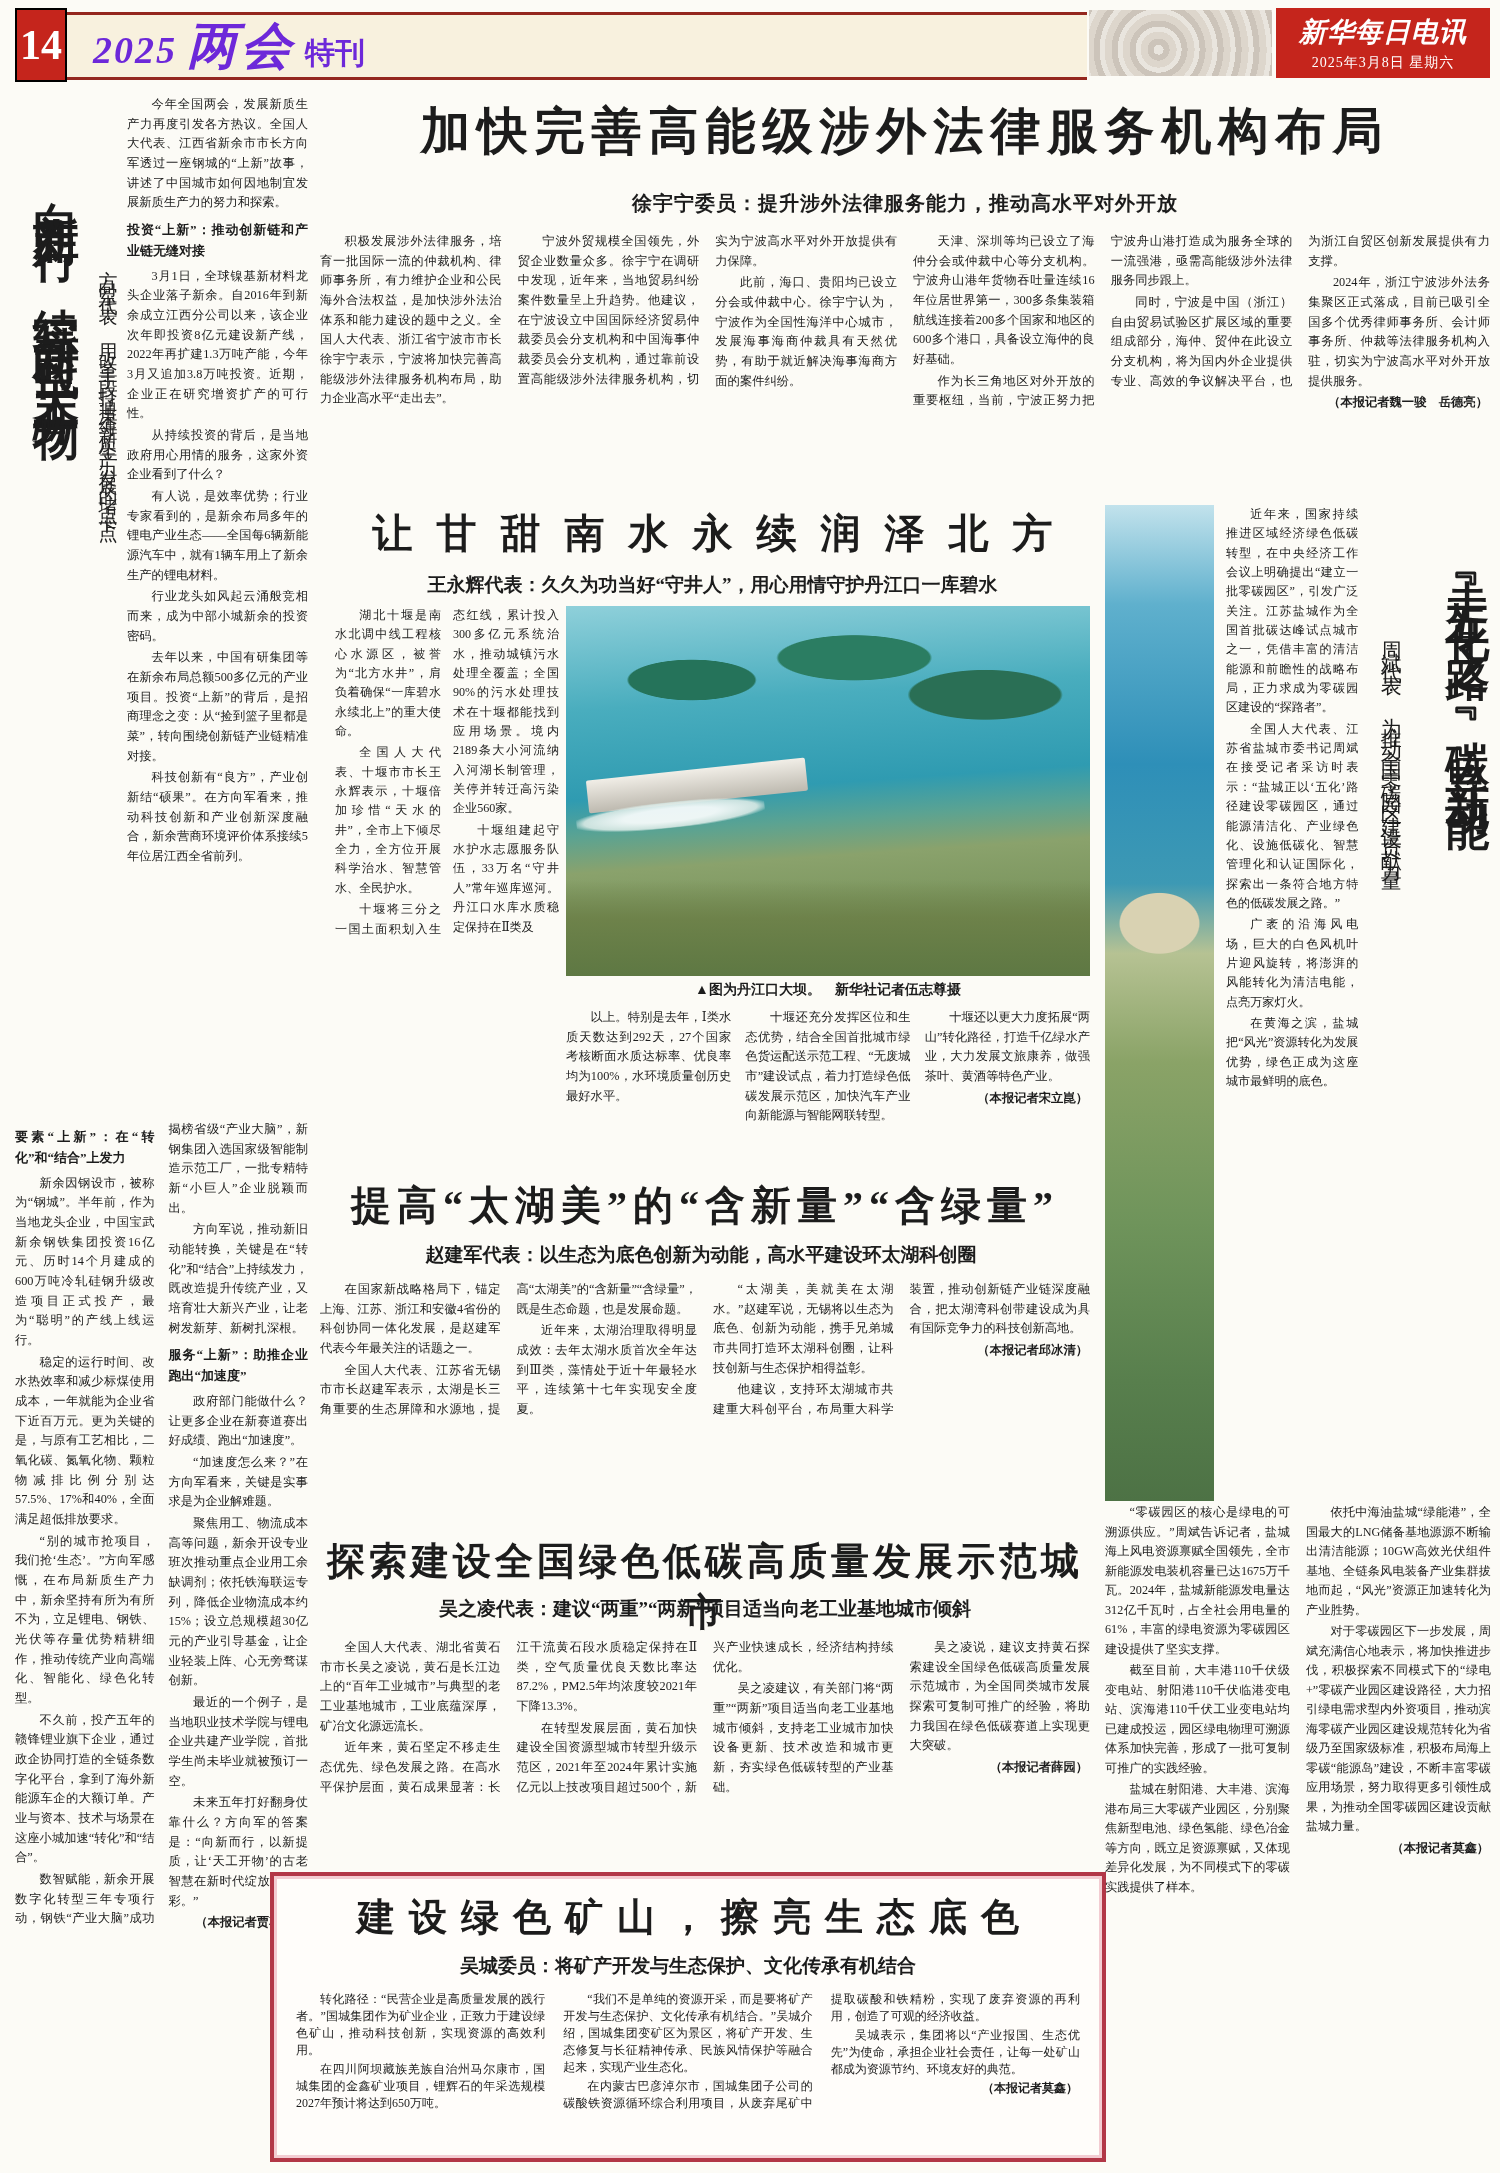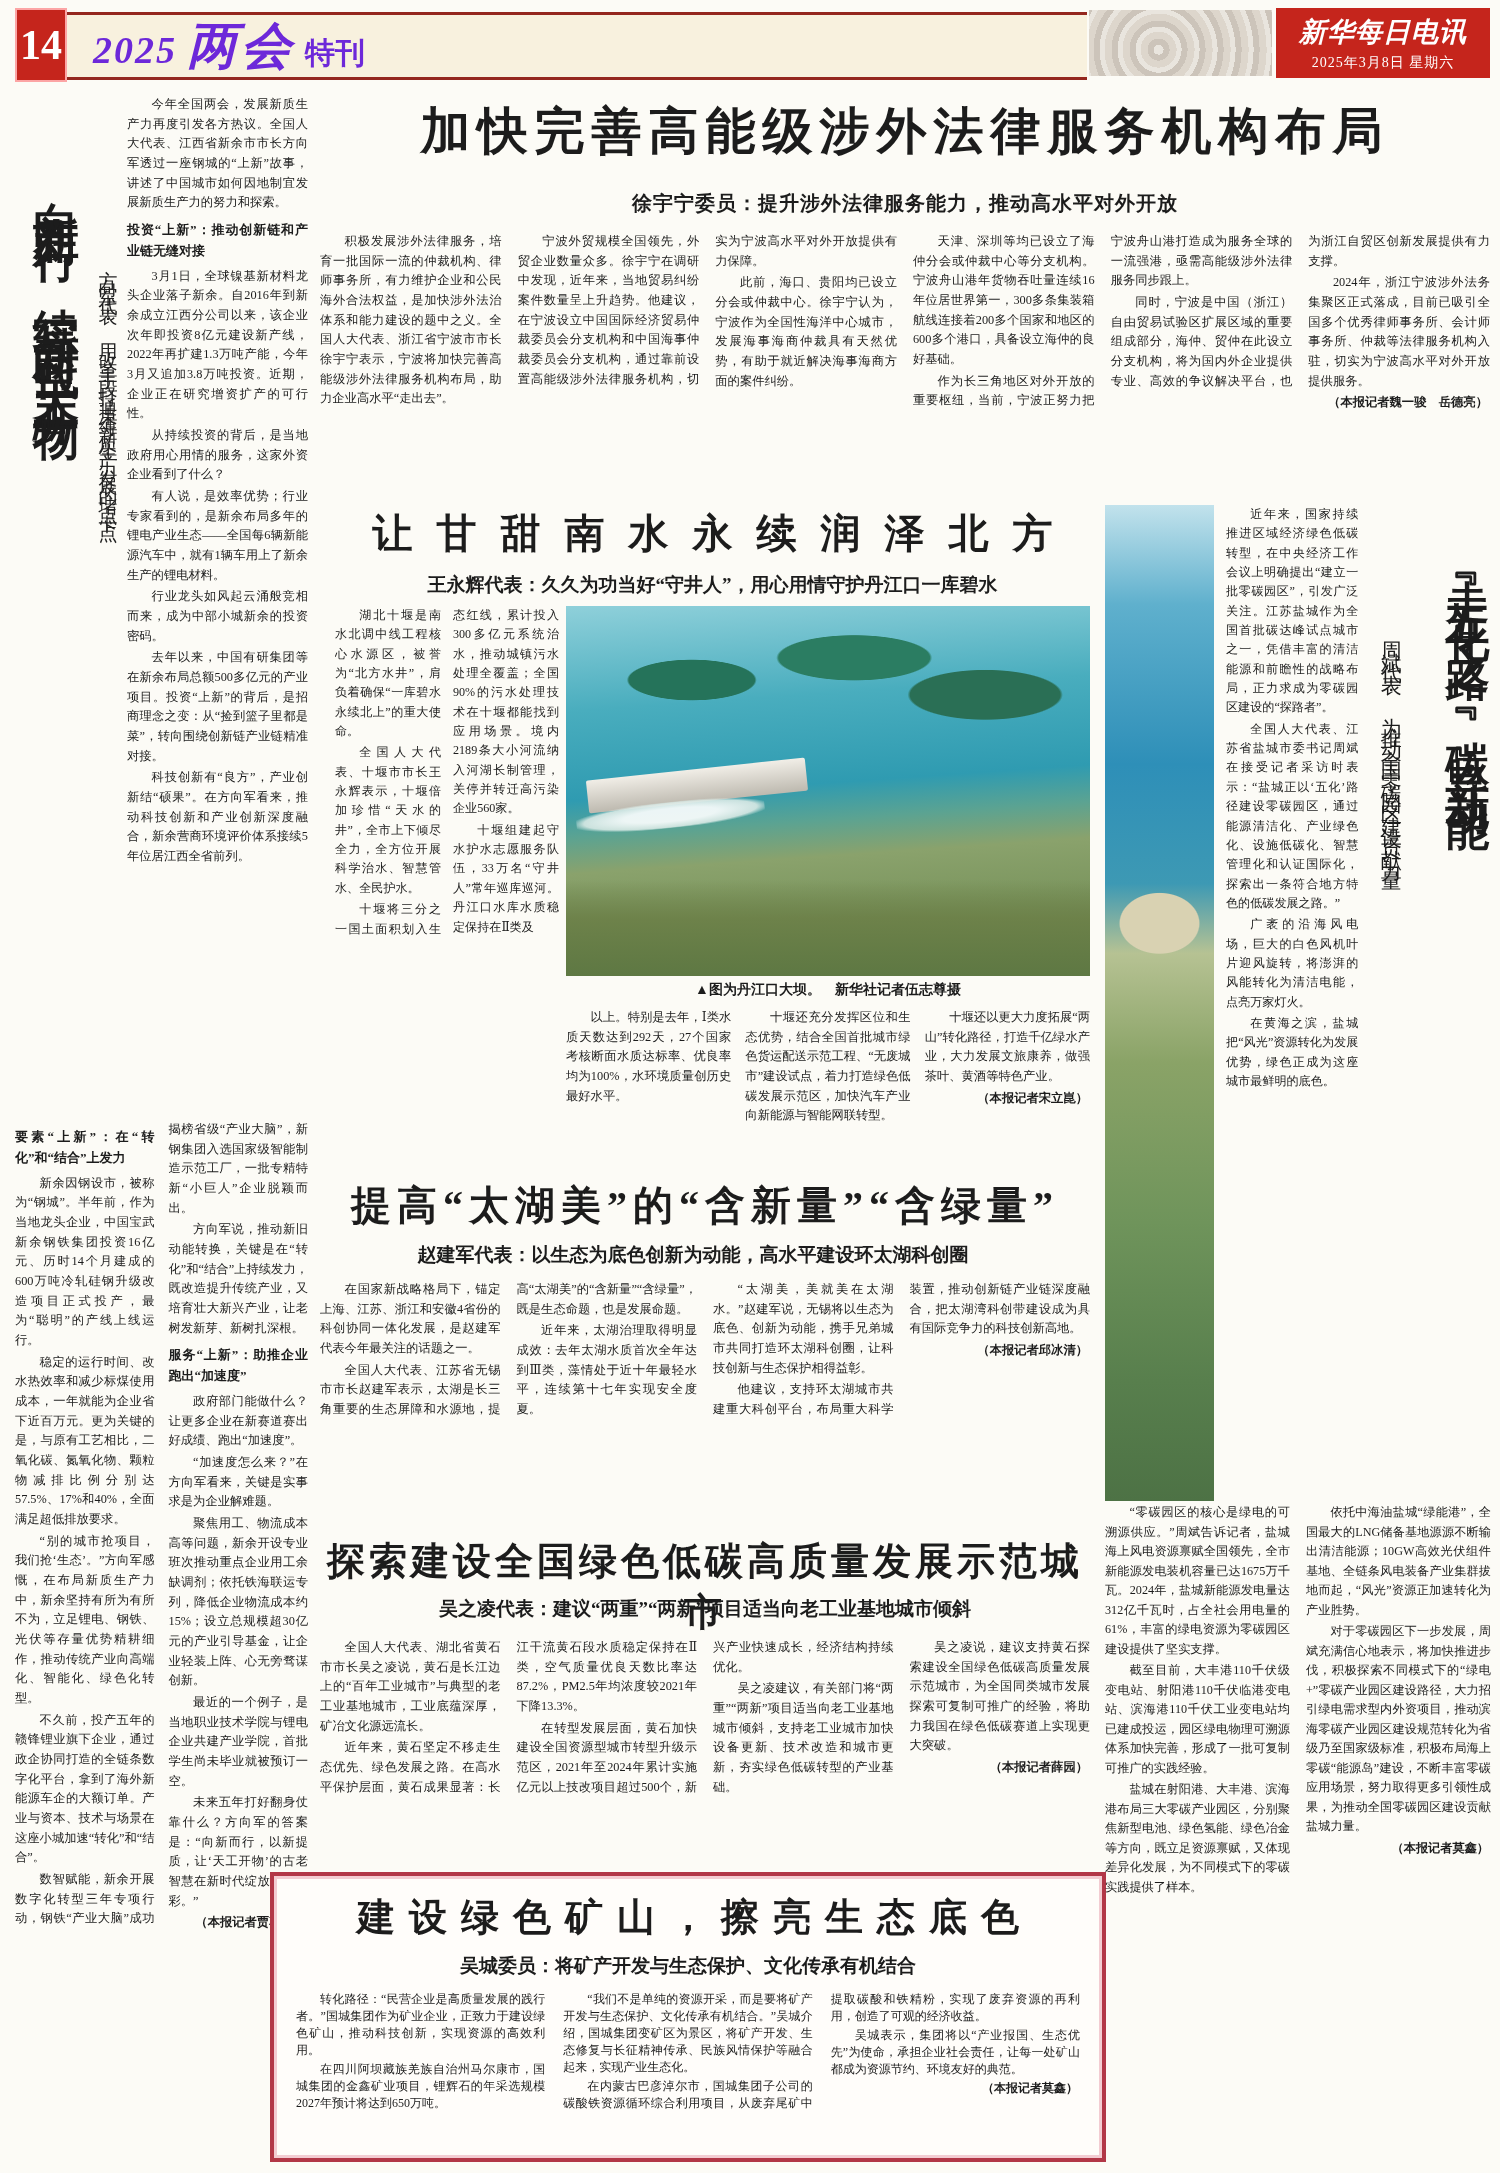--- a/index.html
+++ b/index.html
@@ -3,21 +3,21 @@
 <meta charset="utf-8">
 <style>
   html,body{margin:0;padding:0;background:#888;}
   .page{position:relative;width:1500px;height:2173px;background:#fcfbf6;margin:0 auto;
         font-family:"Liberation Serif","DejaVu Serif",serif;color:#1c1c1c;overflow:hidden;}
   
   .banner-strip{position:absolute;left:15px;top:12px;width:1072px;height:62px;background:#f8f1de;
         border-top:3px solid #94271e;border-bottom:3px solid #94271e;display:flex;align-items:center;}
   .pagenum{position:absolute;left:15px;top:8px;width:48px;height:70px;background:#c5251c;color:#fff;
         display:flex;align-items:center;justify-content:center;font-size:42px;font-weight:bold;
-        border:2px solid #fca5a5;z-index:3;}
+        border:2px solid #000000;z-index:3;}
   .banner-text{margin-left:78px;display:flex;align-items:baseline;gap:10px;color:#6d28d9;}
   .banner-year{font-size:38px;font-weight:bold;font-style:italic;letter-spacing:2px;}
   .banner-main{font-size:50px;font-weight:900;font-style:italic;letter-spacing:4px;}
   .banner-suffix{font-size:30px;font-weight:bold;}
   .ripple{position:absolute;left:1089px;top:10px;width:183px;height:66px;
         background:repeating-radial-gradient(circle at 38% 60%, #e9e5de 0 5px, #ccc4ba 5px 11px, #ddd6cc 11px 18px);}
   .masthead{position:absolute;left:1276px;top:8px;width:214px;height:70px;background:#c5251c;color:#fff;
         display:flex;flex-direction:column;align-items:center;justify-content:center;}
   .masthead-name{font-size:27px;font-weight:900;font-style:italic;letter-spacing:1px;}
   .masthead-date{font-size:14px;margin-top:4px;letter-spacing:1px;}
@@ -65,21 +65,21 @@
   .photo-coast{width:112px;height:100%;
       background:
         radial-gradient(ellipse 60% 5% at 50% 42%, #d9d2b2 0 60%, transparent 62%),
         linear-gradient(180deg,#c2e2ec 0%,#5fb0cd 10%,#2e8fb8 26%,#3d99b4 38%,#b6c293 45%,#8aa367 56%,#6f945b 72%,#587f4d 88%,#4d7245 100%);}
   .carbon-text{width:136px;margin-left:12px;font-size:12.1px;}
   .carbon-vbyline{width:42px;writing-mode:vertical-rl;font-size:21px;letter-spacing:11px;padding-top:120px;margin-left:6px;}
   .carbon-vhead{width:84px;font-size:44px;letter-spacing:13px;margin-left:4px;padding-top:40px;}
   .carbon-bottom{margin-top:2px;height:646px;column-count:2;column-gap:16px;font-size:12.2px;}
   
   .taihu-headline{left:320px;top:1178px;width:770px;font-size:40px;letter-spacing:6px;}
-  .taihu-byline{left:308px;top:1242px;width:770px;font-size:19px;}
+  .taihu-byline{left:316px;top:1242px;width:770px;font-size:19px;}
   .taihu-body{position:absolute;left:320px;top:1280px;width:770px;height:244px;column-count:4;column-gap:16px;}
   
   .explore-headline{left:320px;top:1536px;width:770px;font-size:38px;letter-spacing:4px;}
   .explore-byline{left:320px;top:1596px;width:770px;font-size:19px;}
   .explore-body{position:absolute;left:320px;top:1638px;width:770px;height:220px;column-count:4;column-gap:16px;}
   
   .mine-box{position:absolute;left:262px;top:1872px;width:836px;height:290px;background:#fffdfa;
       border:4px solid #b23747;box-shadow:inset 0 0 0 3px #f3ccd2;padding:12px 22px;box-sizing:border-box;margin-left:8px;}
   .mine-headline{text-align:center;font-weight:bold;font-size:38px;letter-spacing:14px;text-indent:14px;margin-top:4px;}
   .mine-byline{text-align:center;font-weight:bold;font-size:19px;margin-top:10px;}

